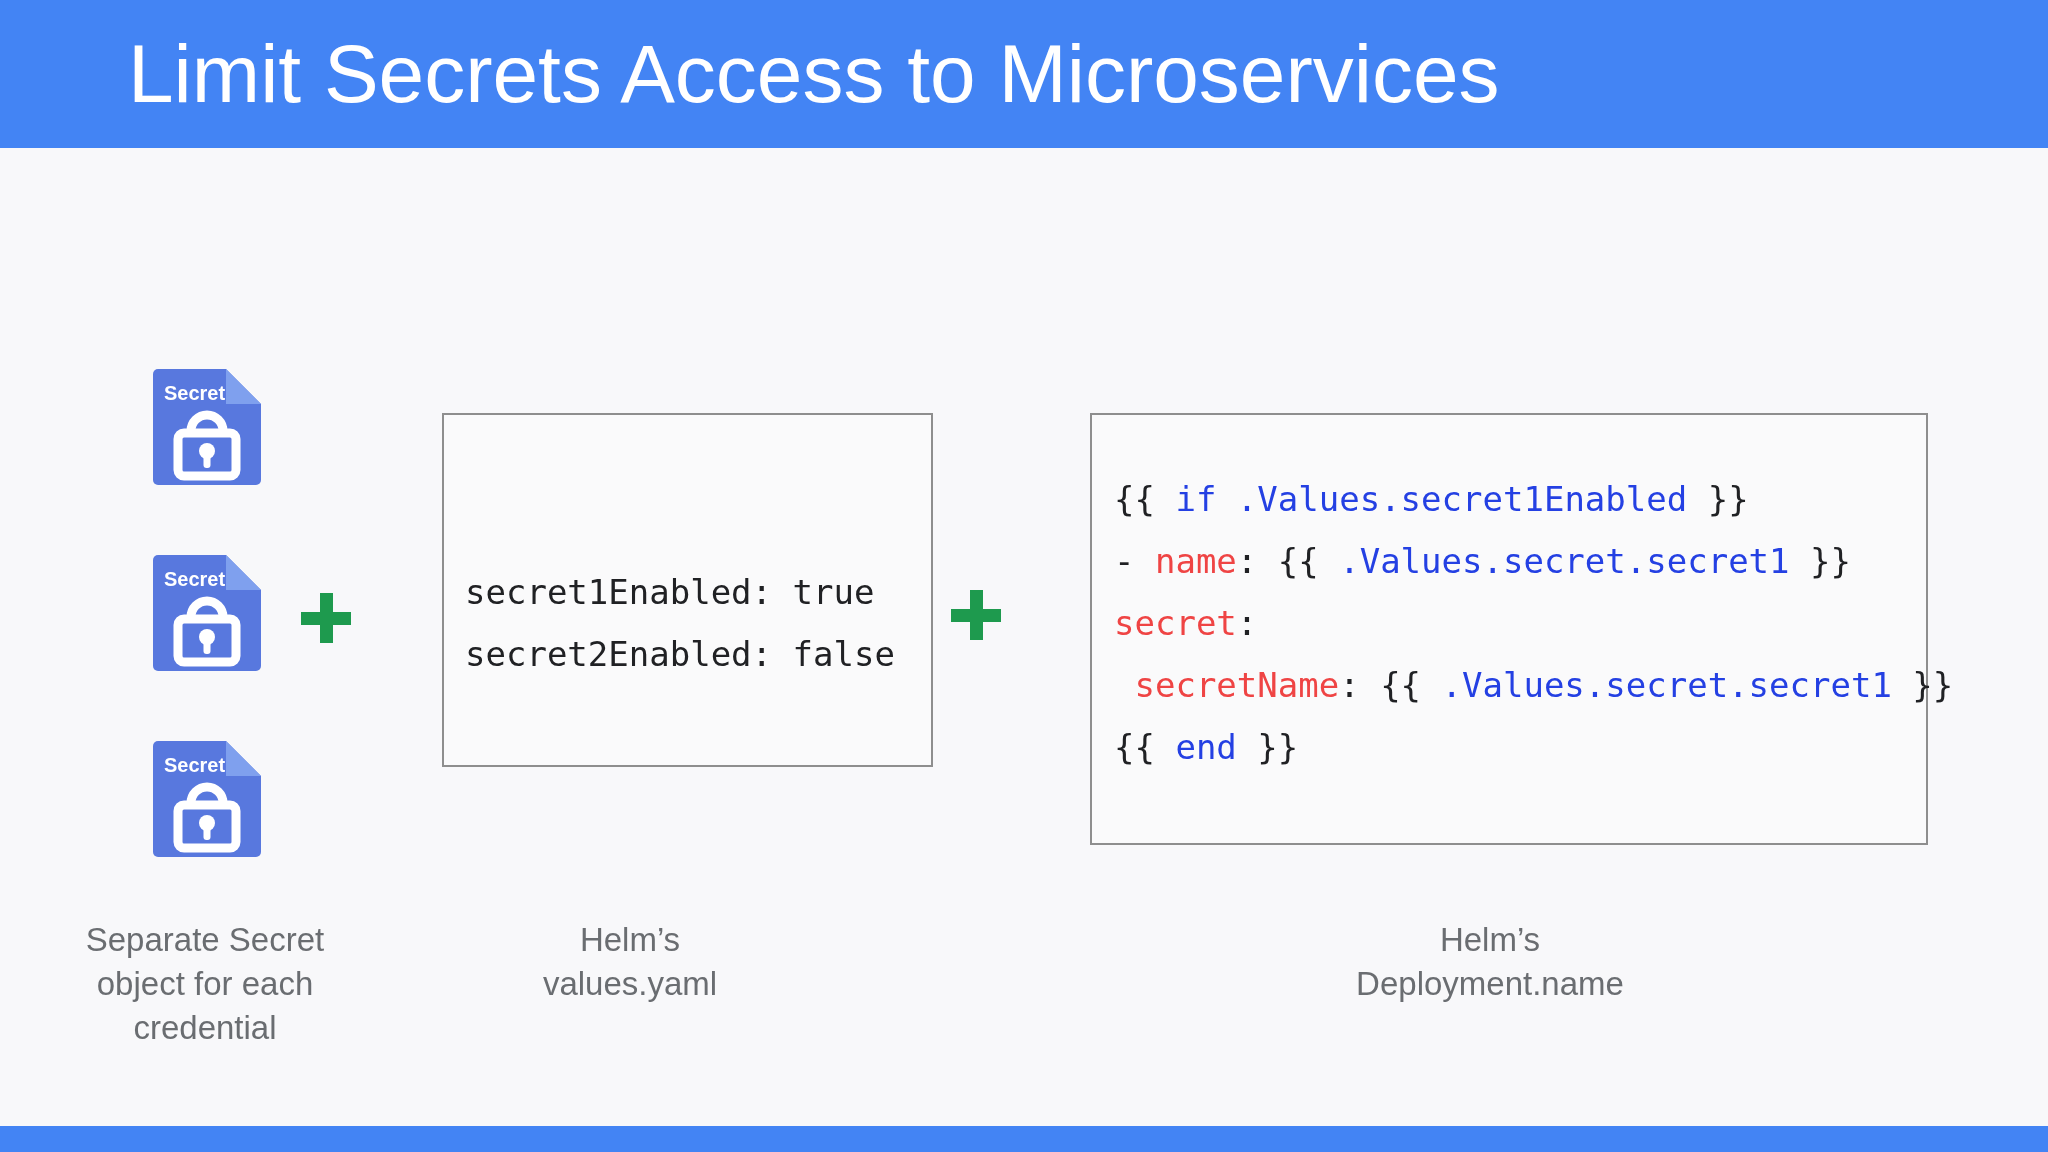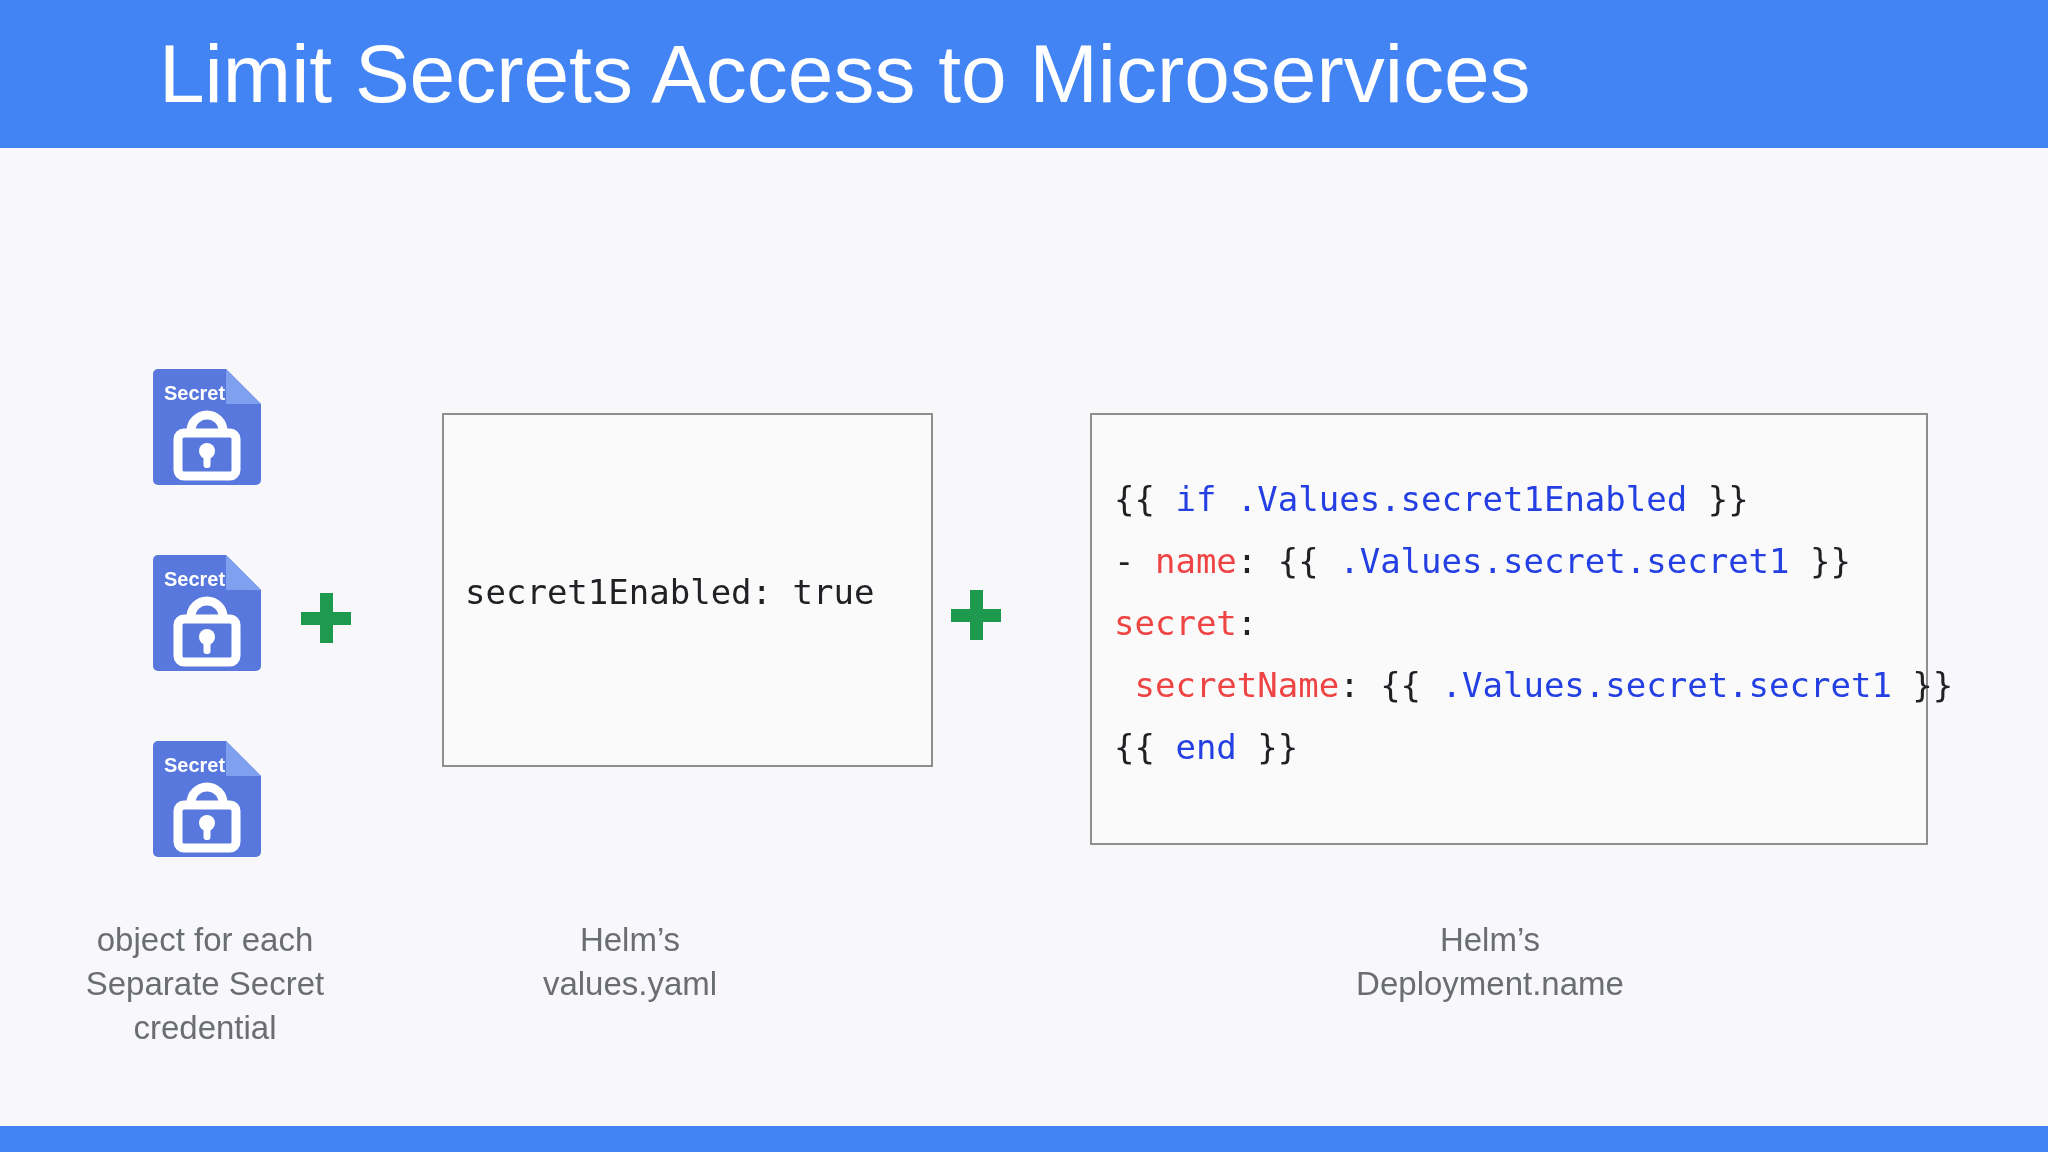--- a/index.html
+++ b/index.html
@@ -17,21 +17,20 @@
     background:#4384F4;
     display:flex; align-items:center;
   }
   .title {
     color:#FFFFFF;
     font-size:82px;
     font-weight:400;
     padding-left:128px;
     letter-spacing:0px;
     white-space:nowrap;
-    margin-left:31px;
   }
   
   .footer-bar {
     position:absolute; left:0; bottom:0; width:100%; height:26px;
     background:#4384F4;
   }
   
   .secret-doc { position:absolute; left:153px; width:108px; height:116px; }
   .doc-1 { top:369px; } .doc-2 { top:555px; } .doc-3 { top:741px; }
   
@@ -116,30 +115,30 @@
     <circle cx="54" cy="62" r="16" fill="none" stroke="#FFFFFF" stroke-width="9"></circle>
     <rect x="25" y="64" width="58" height="43" rx="6" fill="#5878DE" stroke="#FFFFFF" stroke-width="9"></rect>
     <circle cx="54" cy="82" r="8" fill="#FFFFFF"></circle>
     <rect x="50.5" y="85" width="7" height="14" rx="3" fill="#FFFFFF"></rect>
   </svg>
 
   <div class="plus plus-1"></div>
   <div class="plus plus-2"></div>
 
   <div class="code-box values-box">
-    <div class="code values-code"><div>secret1Enabled: true</div></div>
+    <div class="code values-code"><div>secret1Enabled: true</div><div>secret2Enabled: false</div></div>
   </div>
 
   <div class="code-box deployment-box">
     <div class="code deployment-code"><div><span class="tok-p">{{ </span><span class="tok-b">if</span><span class="tok-p"> </span><span class="tok-b">.Values.secret1Enabled</span><span class="tok-p"> }}</span></div><div><span class="tok-p">- </span><span class="tok-r">name</span><span class="tok-p">: {{ </span><span class="tok-b">.Values.secret.secret1</span><span class="tok-p"> }}</span></div><div><span class="tok-r">secret</span><span class="tok-p">:</span></div><div><span class="tok-p"> </span><span class="tok-r">secretName</span><span class="tok-p">: {{ </span><span class="tok-b">.Values.secret.secret1</span><span class="tok-p"> }}</span></div><div><span class="tok-p">{{ </span><span class="tok-b">end</span><span class="tok-p"> }}</span></div></div>
   </div>
 
   <div class="caption caption-left">
+    <div>Separate Secret</div>
     <div>object for each</div>
-    <div>Separate Secret</div>
     <div>credential</div>
   </div>
   <div class="caption caption-middle">
     <div>Helm’s</div>
     <div>values.yaml</div>
   </div>
   <div class="caption caption-right">
     <div>Helm’s</div>
     <div>Deployment.name</div>
   </div>

